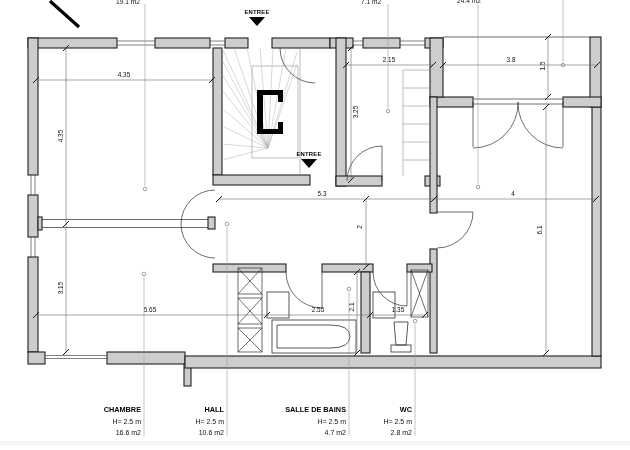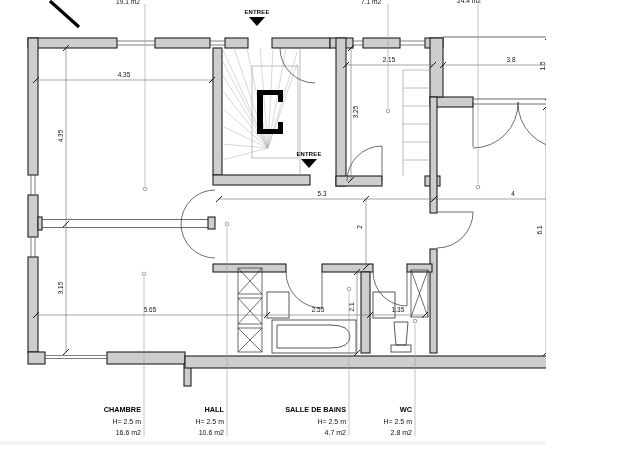--- a/index.html
+++ b/index.html
@@ -1,16 +1,16 @@
 <!DOCTYPE html>
 <html><head>
 <meta charset="utf-8">
 <style>
   html,body{margin:0;padding:0;background:#ffffff;}
-  .page{width:546px;height:450px;position:relative;background:#fff;overflow:hidden;
+  .page{width:630px;height:450px;position:relative;background:#fff;overflow:hidden;
         font-family:"Liberation Sans", sans-serif;}
   svg{display:block;}
   .wall{fill:#cdcdcd;stroke:#1f1f1f;stroke-width:1.1;}
   .thin{stroke:#2b2b2b;stroke-width:0.7;fill:none;}
   .hair{stroke:#8a8a8a;stroke-width:0.55;fill:none;}
   .win{stroke:#4a4a4a;stroke-width:0.7;fill:none;}
   .dim{stroke:#6a6a6a;stroke-width:0.6;fill:none;}
   .tick{stroke:#111;stroke-width:0.95;fill:none;}
   .leader{stroke:#9a9a9a;stroke-width:0.6;fill:none;}
   .lcirc{fill:none;stroke:#7a7a7a;stroke-width:0.7;}

